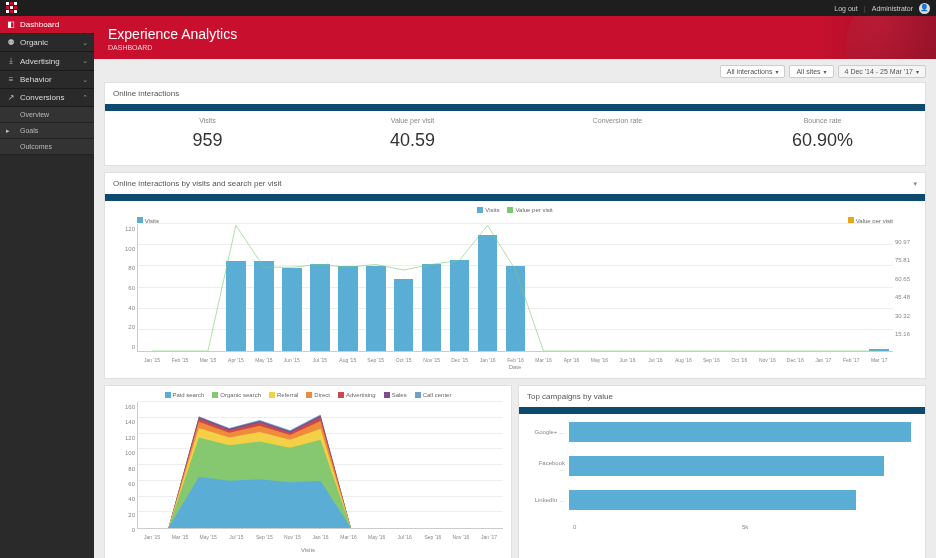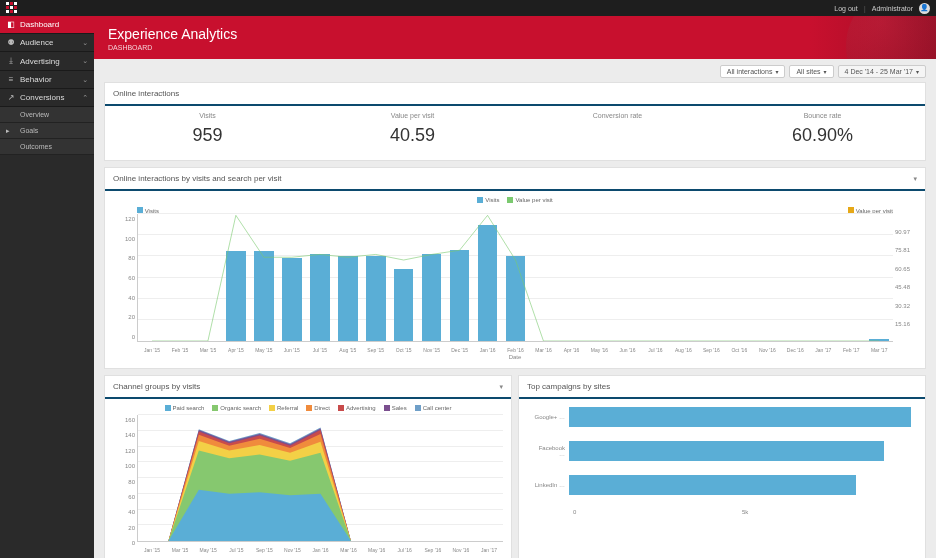--- a/index.html
+++ b/index.html
@@ -47,21 +47,21 @@
 .hero{background:linear-gradient(90deg,var(--red) 0%,var(--red) 85%,var(--red-dark) 100%);color:#fff;padding:10px 14px 8px;position:relative;overflow:hidden;}
 .hero::after{content:"";position:absolute;right:-30px;top:-30px;width:120px;height:120px;border-radius:50%;background:radial-gradient(circle at 30% 30%, rgba(255,255,255,.05), rgba(0,0,0,.15));}
 .hero h1{font-size:14px;font-weight:normal;}
 .hero .sub{font-size:7px;opacity:.8;margin-top:2px;background:none;}
 .filters{display:flex;justify-content:flex-end;gap:4px;padding:6px 10px 4px;}
 .filter-btn{background:#fff;border:1px solid #ccc;padding:2px 6px;font-size:7px;border-radius:2px;cursor:pointer;color:#555;display:flex;align-items:center;gap:3px;}
 .filter-btn::after{content:"▾";font-size:6px;}
 .date-btn{background:#f5f5f5;}
 .content{flex:1;overflow:auto;padding:0 10px 10px;}
 .card{background:var(--card);border:1px solid var(--border);margin-bottom:6px;}
-.card-header{padding:6px 8px;font-size:8px;color:#555;border-bottom:2px solid #0c4a6e;display:flex;align-items:center;}
+.card-header{padding:6px 8px;font-size:8px;color:#555;border-bottom:7px solid #0c4a6e;display:flex;align-items:center;}
 .card-header .spacer{flex:1;}
 .card-header .caret{font-size:7px;color:#888;cursor:pointer;}
 .metrics{display:flex;}
 .metric{flex:1;text-align:center;padding:6px 4px 14px;}
 .metric .label{font-size:7px;color:#888;margin-bottom:6px;}
 .metric .value{font-size:18px;color:#333;}
 .chart-wrap{padding:4px 8px 8px;}
 .legend{display:flex;justify-content:center;gap:8px;font-size:6px;color:#666;margin:2px 0 4px;}
 .legend .item{display:flex;align-items:center;gap:2px;}
 .swatch{width:6px;height:6px;display:inline-block;}
@@ -112,21 +112,21 @@
 </div>
 
 <div class="app">
   <aside class="sidebar" id="sidebar">
       <div class="nav-item active">
         <span class="icon">◧</span>
         <span>Dashboard</span>
       </div>
       <div class="nav-item">
         <span class="icon">⚉</span>
-        <span>Audience</span>
+        <span>Organic</span>
         <span class="chev">⌄</span>
       </div>
       <div class="nav-item">
         <span class="icon">⤓</span>
         <span>Advertising</span>
         <span class="chev">⌄</span>
       </div>
       <div class="nav-item">
         <span class="icon">≡</span>
         <span>Behavior</span>
@@ -315,25 +315,20 @@
                 <div>15.16</div>
                 <div></div>
               </div>
           </div>
           <div class="axis-title">Date</div>
         </div>
       </div>
 
       <div class="row">
         <div class="card">
-          <div class="card-header">
-            <span>Channel groups by visits</span>
-            <span class="spacer"></span>
-            <span class="caret">▾</span>
-          </div>
           <div class="chart-wrap" style="flex:1;">
             <div class="legend" id="channel-legend" style="flex-wrap:wrap;">
                 <span class="item">
                   <span class="swatch" style="background:#5aaed6"></span>
                   <span>Paid search</span>
                 </span>
                 <span class="item">
                   <span class="swatch" style="background:#86c86f"></span>
                   <span>Organic search</span>
                 </span>
@@ -404,21 +399,21 @@
                     <span>Jan '17</span>
                   </div>
               </div>
             </div>
             <div class="axis-title">Visits</div>
           </div>
         </div>
 
         <div class="card">
           <div class="card-header">
-              <span>Top campaigns by sites</span>
+              <span>Top campaigns by value</span>
             </div>
           <div class="hbar-chart" id="hbar-chart">
               <div class="hbar-row">
                 <div class="hbar-label">Google+ …</div>
                 <div class="hbar-track">
                   <div class="hbar" style="width:100%"></div>
                 </div>
               </div>
               <div class="hbar-row">
                 <div class="hbar-label">Facebook …</div>

